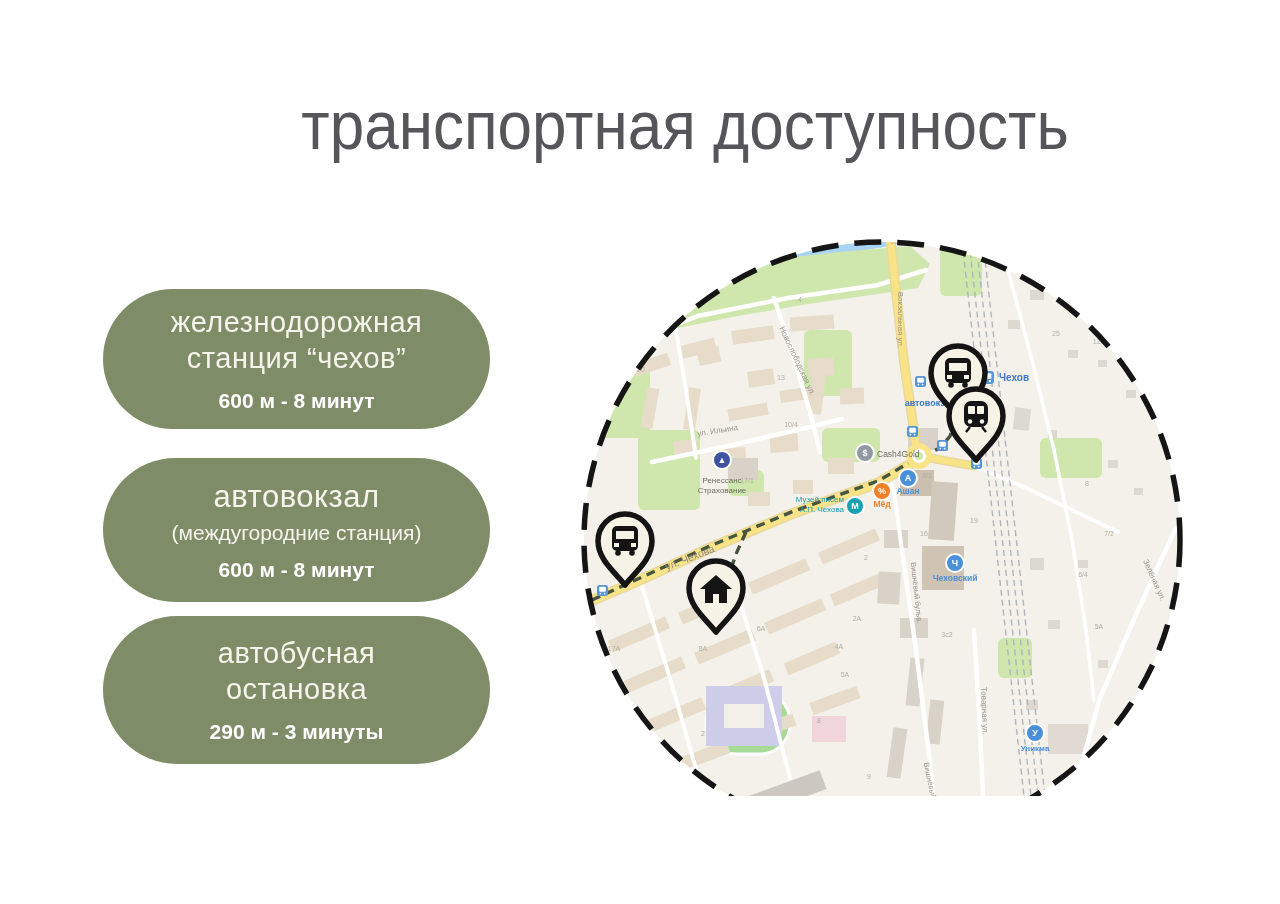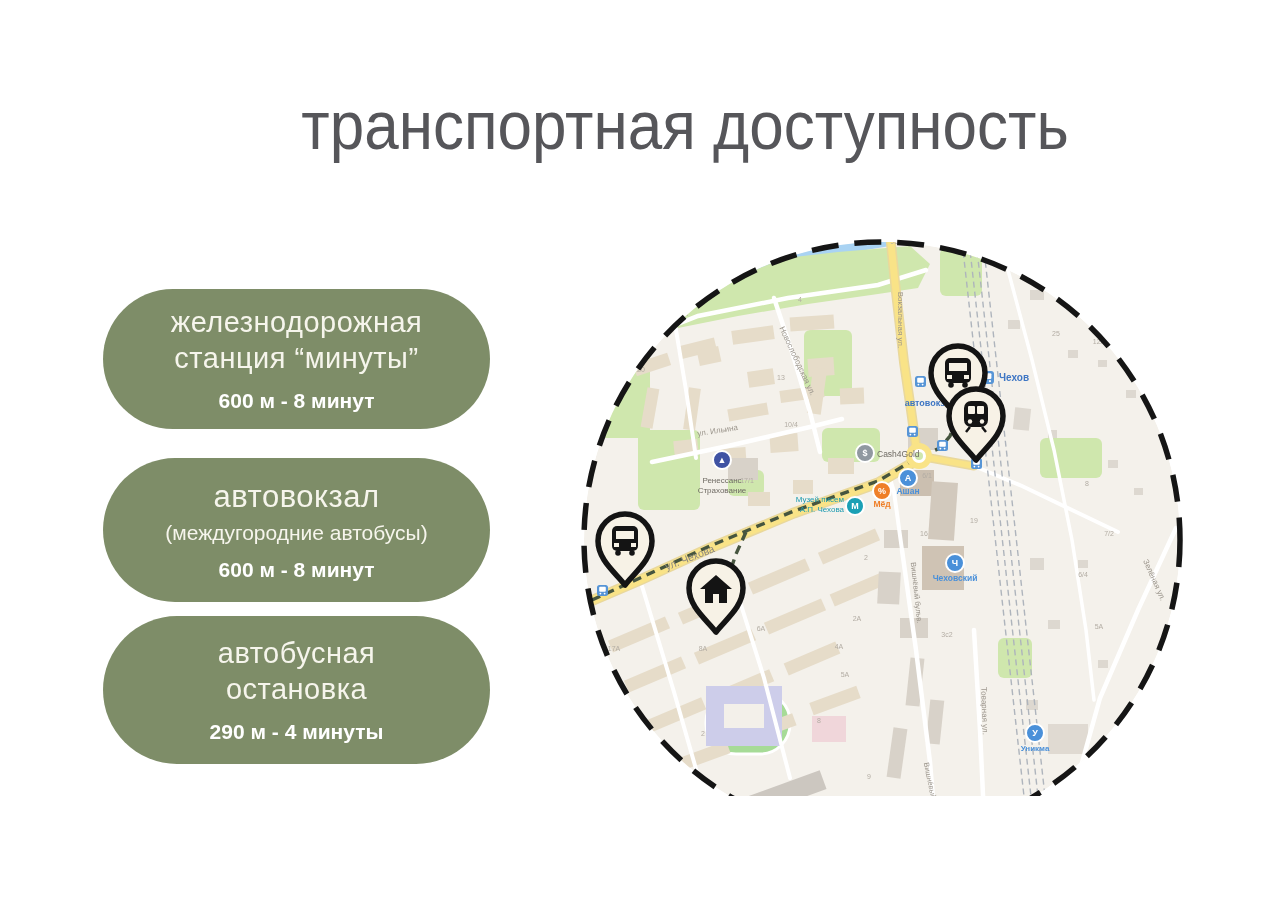--- a/index.html
+++ b/index.html
@@ -23,35 +23,35 @@
   svg text{font-family:"Liberation Sans",sans-serif;}
 </style>
 </head>
 <body>
 
 <div class="stage">
 
   <div class="title">транспортная доступность</div>
 
   <div class="card" id="card1">
-    <div class="card-title">железнодорожная станция “минуты”</div>
+    <div class="card-title">железнодорожная станция “чехов”</div>
 
     <div class="card-detail">600 м  - 8 минут</div>
   </div>
 
   <div class="card" id="card2">
     <div class="card-title">автовокзал</div>
-    <div class="card-sub">(междугородние автобусы)</div>
+    <div class="card-sub">(междугородние станция)</div>
     <div class="card-detail">600 м  - 8 минут</div>
   </div>
 
   <div class="card" id="card3">
     <div class="card-title">автобусная остановка</div>
 
-    <div class="card-detail">290 м  - 4 минуты</div>
+    <div class="card-detail">290 м  - 3 минуты</div>
   </div>
 
   <div class="map-wrap">
     <svg id="mapsvg" width="612" height="622" viewBox="0 0 612 622">
       <defs>
         <clipPath id="mapclip">
             <circle cx="304" cy="310" r="298"></circle>
           </clipPath>
         <g id="pin-shape">
           <path d="M0,42 C-9,30 -27,17 -27,-2 A27,27 0 1 1 27,-2 C27,17 9,30 0,42 Z" fill="#f7f2e6" stroke="#141414" stroke-width="5.5" stroke-linejoin="round"></path>

